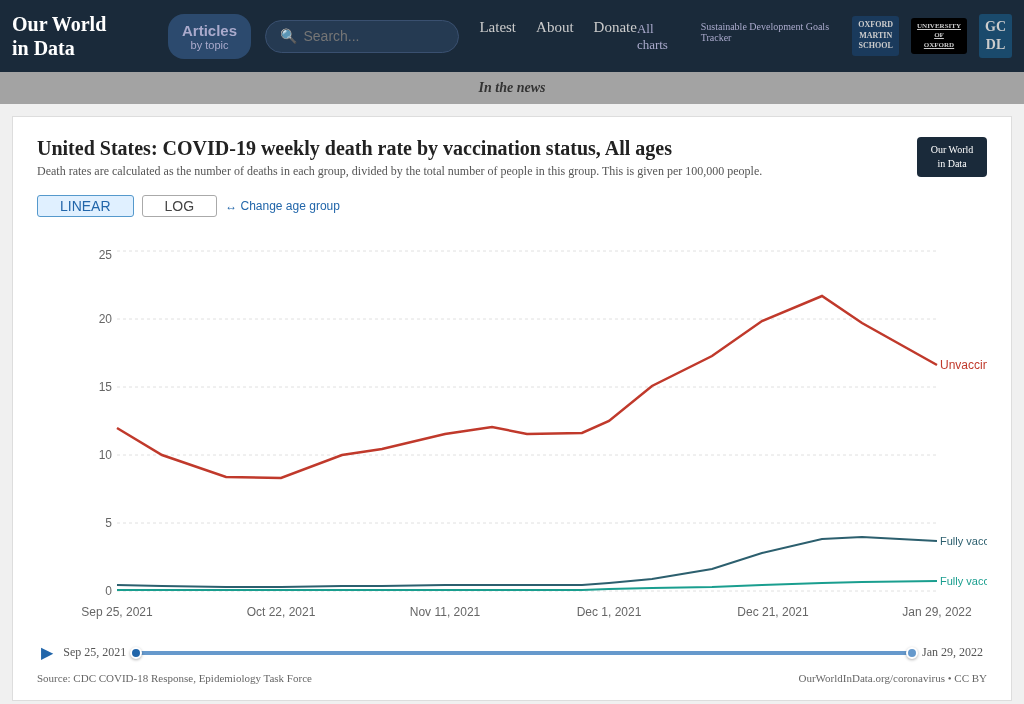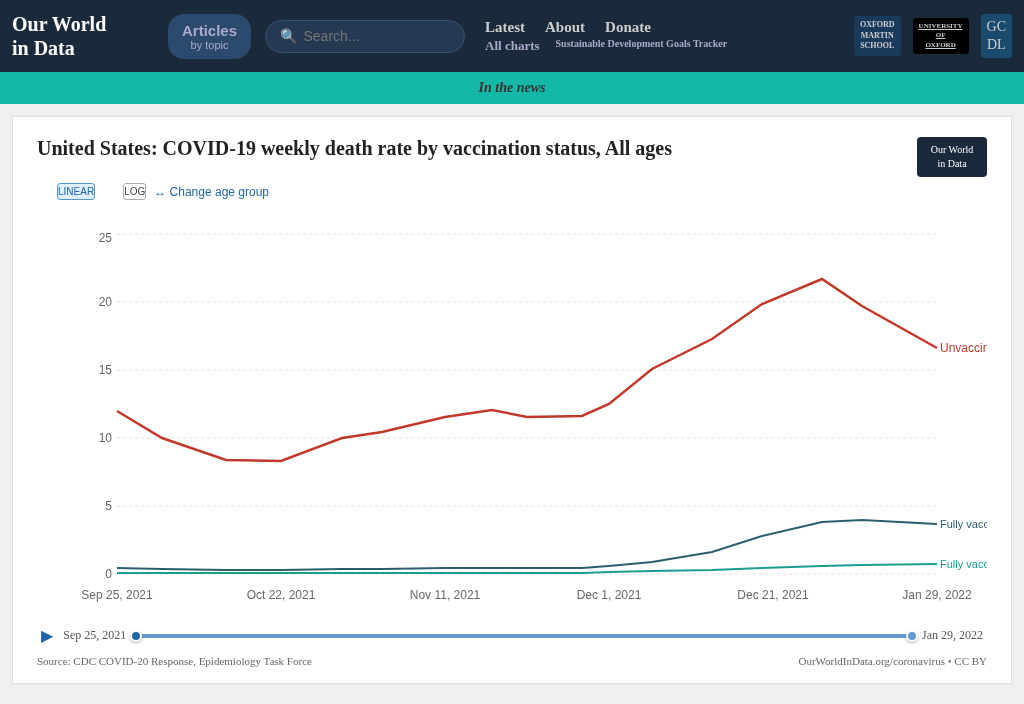--- a/index.html
+++ b/index.html
@@ -80,25 +80,25 @@
       color: #ccc;
       font-size: 8px;
       padding: 4px 6px;
       border-radius: 3px;
       text-align: center;
       line-height: 1.3;
       font-weight: bold;
     }
     .oxford { background: #1a3a5c; }
     .oxford2 { background: #000000; text-decoration: underline; }
-    .gcdl { background: #1a4a6c; font-size: 14px; font-weight: normal; }
+    .gcdl { background: #1a4a6c; font-size: 14px; font-weight: bold; }
 
     
     .banner {
-      background: #14b8a6;
+      background: #a3a3a3;
       display: flex;
       align-items: center;
       justify-content: center;
       gap: 14px;
       padding: 8px 20px;
     }
     .banner-text {
       font-size: 14px;
       font-weight: bold;
       color: #333;
@@ -154,25 +154,24 @@
     .chart-controls {
       display: flex;
       align-items: center;
       gap: 8px;
       margin-bottom: 14px;
     }
     .scale-btn {
       border: 1px solid #aaa;
       background: white;
       color: #444;
-      font-size: 10px;
-      padding: 2px 0;
+      font-size: 14px;
+      padding: 2px 22px;
       border-radius: 3px;
       cursor: pointer;
-      margin-left: 20px;
     }
     .scale-btn.active {
       background: #e0f0ff;
       border-color: #5599cc;
       color: #2266aa;
     }
     .age-btn {
       font-size: 12px;
       color: #2266aa;
       background: none;
@@ -272,21 +271,21 @@
   <button class="articles-btn">
     <span style="font-size:15px;font-weight:bold;">Articles</span>
     <span>by topic</span>
   </button>
 
   <div class="search-box">
     <span style="color:#aaa;">🔍</span>
     <input type="text" placeholder="Search..." style="">
   </div>
 
-  <div style="display:flex; flex-direction:column; margin-right:auto;font-weight:bold;">
+  <div style="display:flex; margin-right:auto;">
     <div class="nav-links-main">
       <a href="#" class="nav-link">Latest</a>
       <a href="#" class="nav-link">About</a>
       <a href="#" class="nav-link">Donate</a>
     </div>
     <div style="display:flex; gap:16px; margin-top:2px;">
       <a href="#" class="nav-link" style="font-size:13px; color:#aac;">All charts</a>
       <a href="#" class="nav-link" style="font-size:10px; color:#aac;">Sustainable Development Goals Tracker</a>
     </div>
   </div>
@@ -299,20 +298,21 @@
 </nav>
 
 <div class="banner">
   <span class="banner-text">In the news</span>
 </div>
 
 <div class="chart-container">
   <div class="chart-header">
     <div>
       <div class="chart-title">United States: COVID-19 weekly death rate by vaccination status, All ages</div>
+      <div class="chart-subtitle">Death rates are calculated as the number of deaths in each group, divided by the total number of people in this group. This is given per 100,000 people.</div>
     </div>
     <div class="owid-badge">
       <span>Our World</span><br>
       <span>in Data</span>
     </div>
   </div>
 
   <div class="chart-controls">
     <button class="scale-btn active">LINEAR</button>
     <button class="scale-btn">LOG</button>
@@ -423,18 +423,18 @@
     <div class="timeline-track">
       <div class="timeline-fill"></div>
       <div class="timeline-knob-left"></div>
       <div class="timeline-knob-right"></div>
     </div>
     <span class="timeline-label">Jan 29, 2022</span>
   </div>
 
   <div class="chart-footer">
     <div class="source-line">
-      <span>Source: CDC COVID-20 Response, Epidemiology Task Force</span>
+      <span>Source: CDC COVID-18 Response, Epidemiology Task Force</span>
       <span>OurWorldInData.org/coronavirus • CC BY</span>
     </div>
 
   </div>
 </div>
 
 </body></html>

